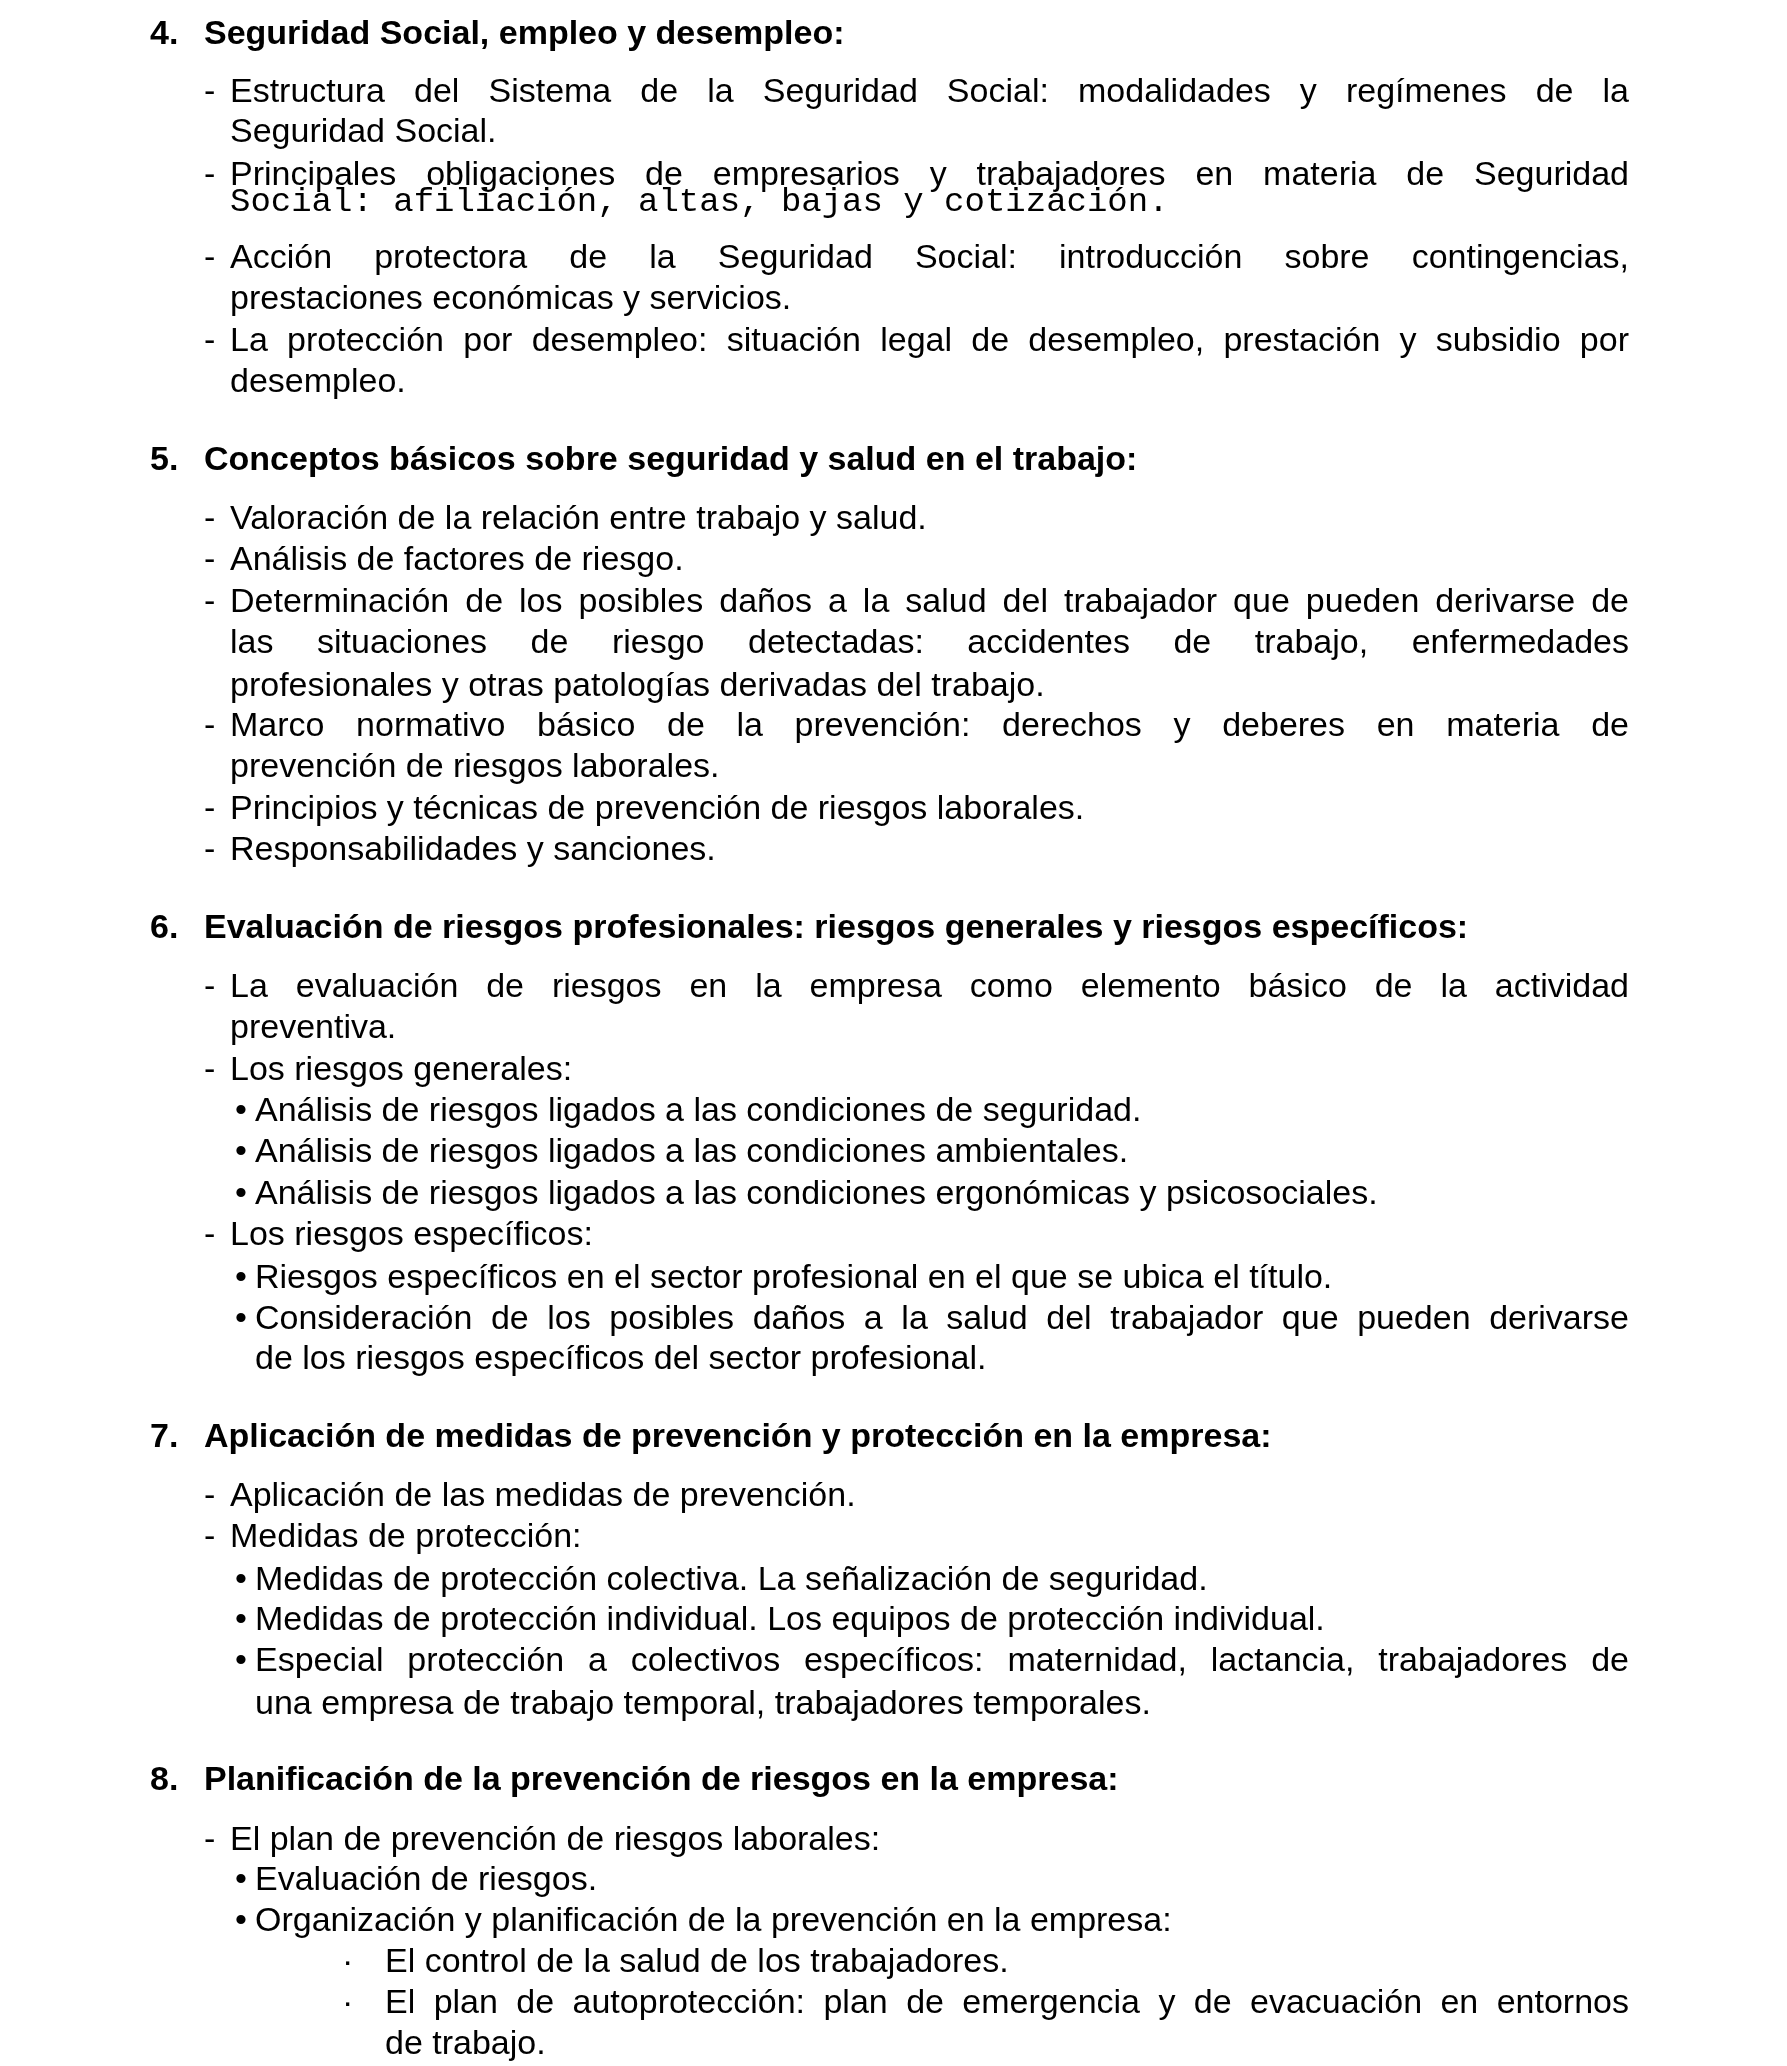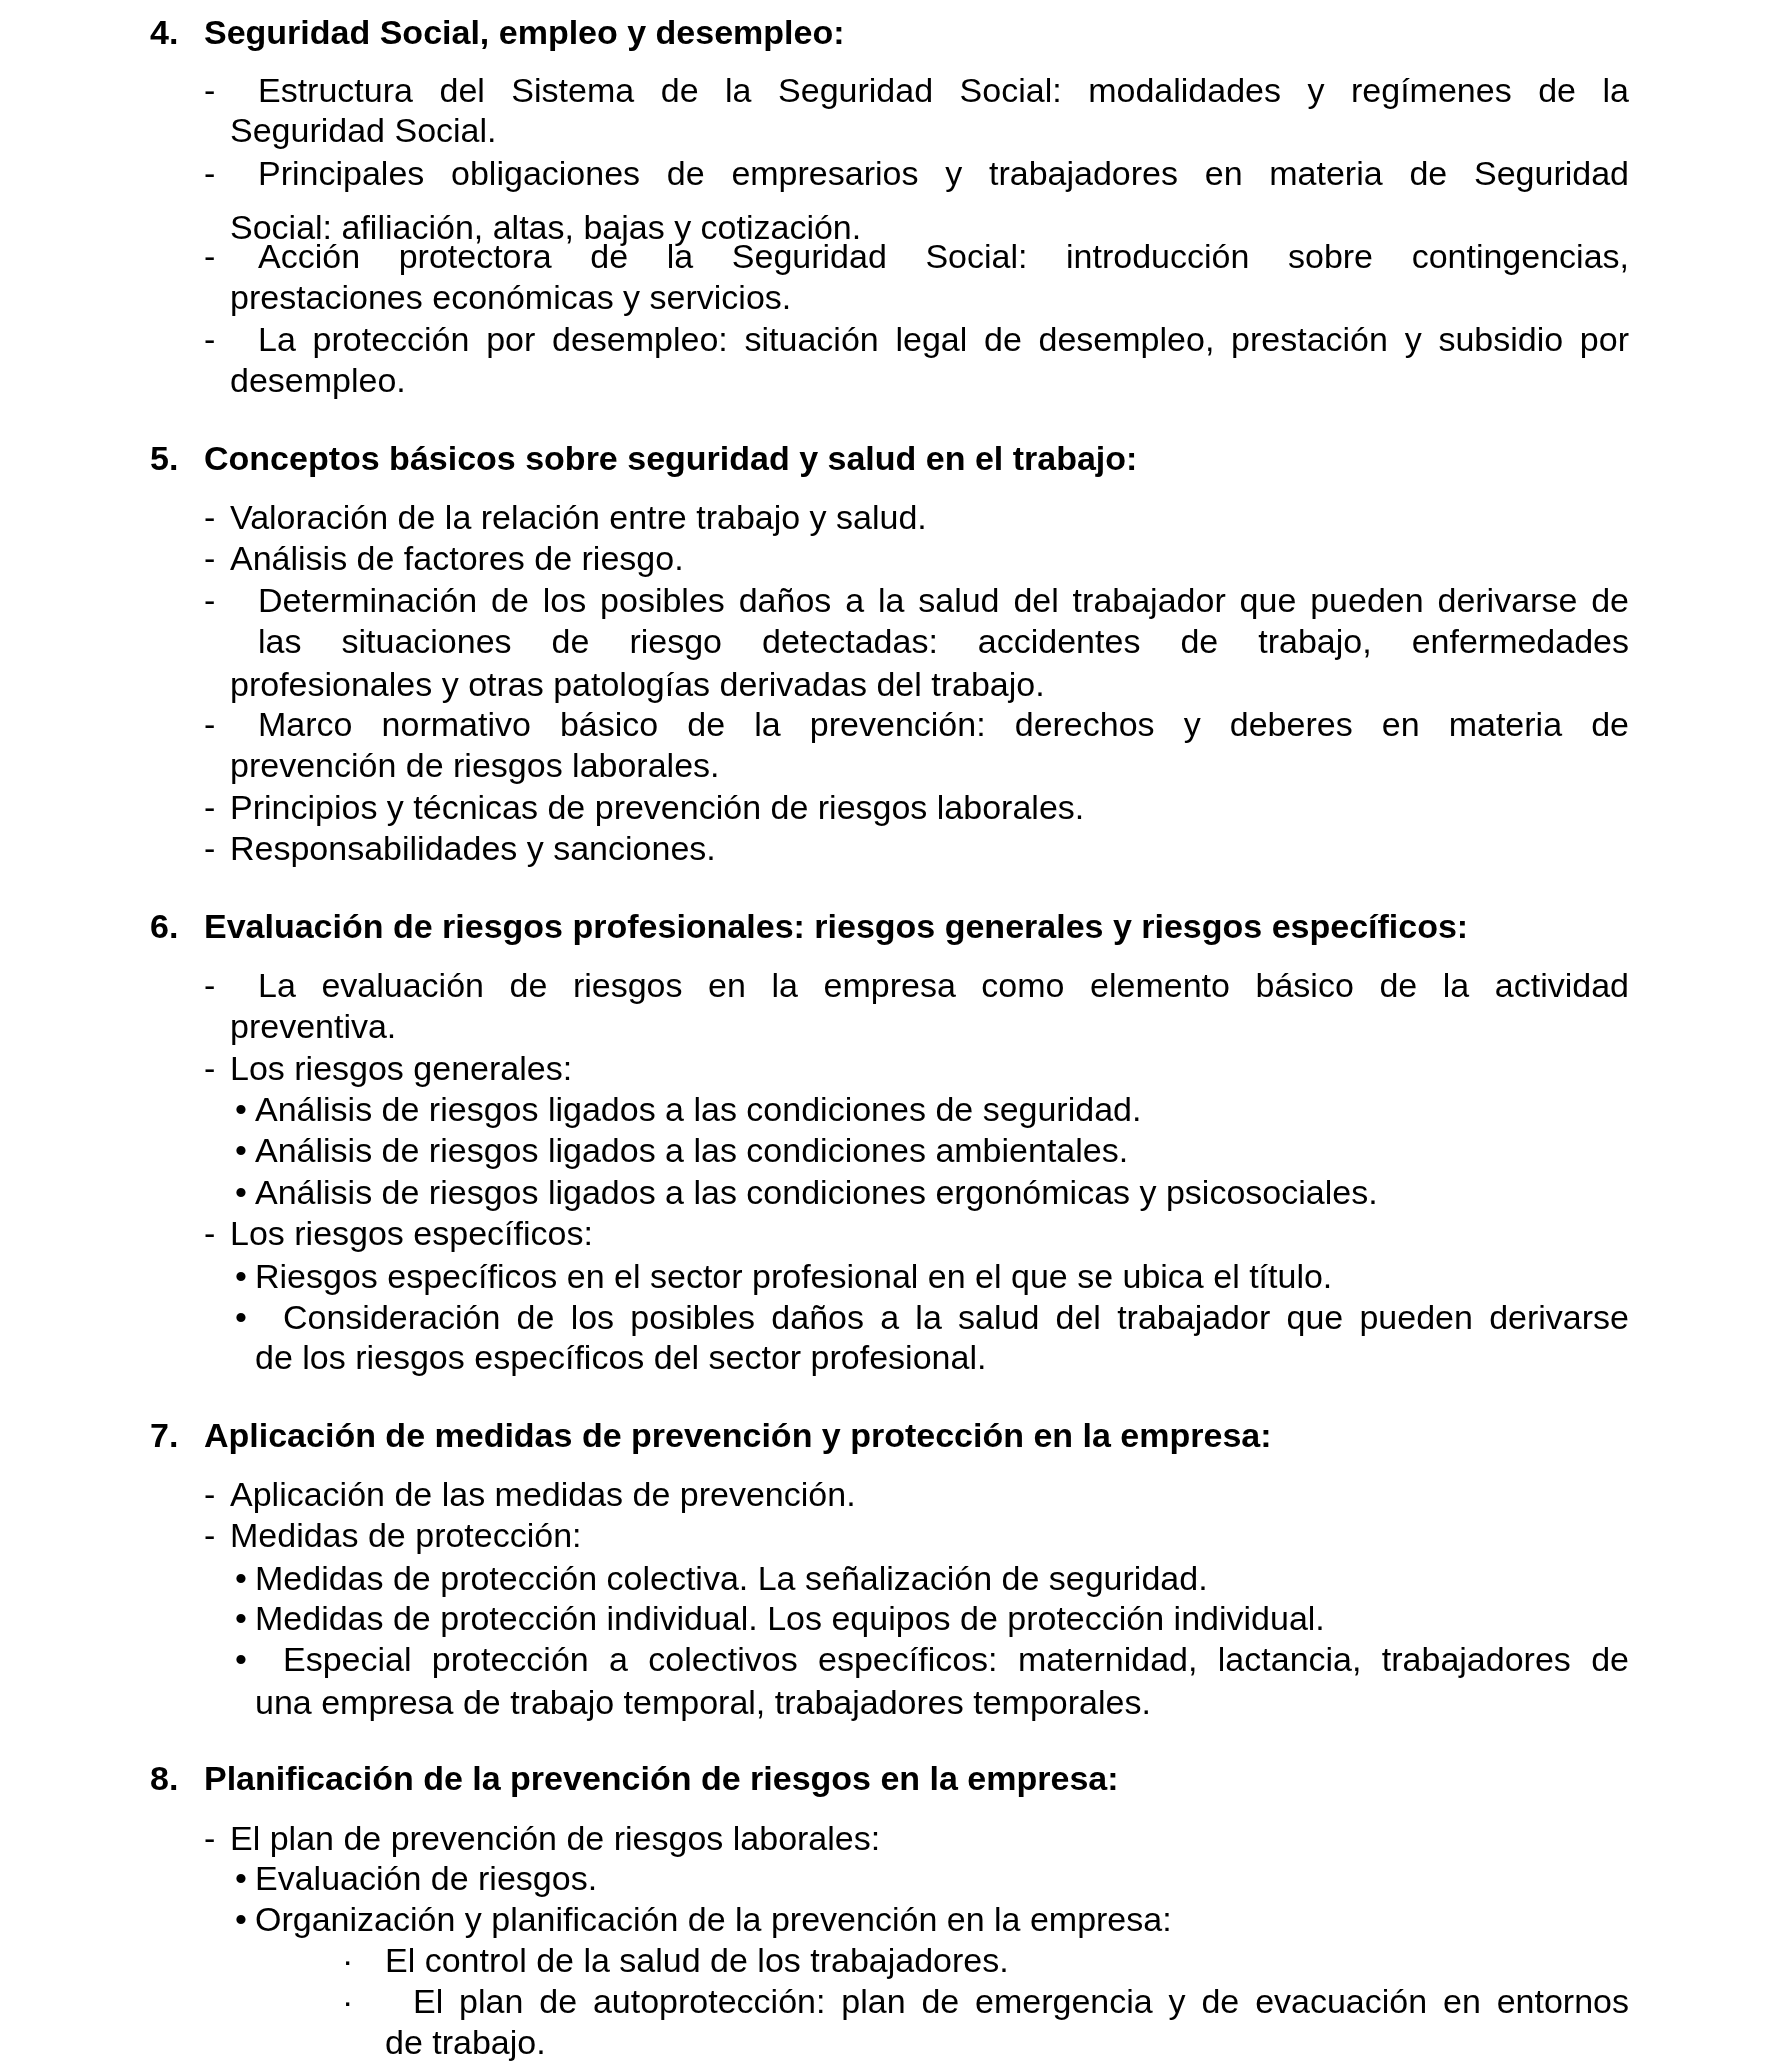--- a/index.html
+++ b/index.html
@@ -5,21 +5,21 @@
   html, body { margin: 0; padding: 0; background: #ffffff; }
   body { width: 1787px; height: 2066px; position: relative; overflow: hidden;
          font-family: "Liberation Sans", sans-serif; color: #000000; }
   .line { position: absolute; height: 42px; line-height: 42px; font-size: 34px;
           white-space: nowrap; }
   .heading { font-weight: bold; font-size: 34px; }
   .num { position: absolute; left: 150px; }
   .htext { position: absolute; left: 204px; }
   .marker { position: absolute; }
   .text { position: absolute; }
-  .just { text-align: justify; text-align-last: justify; white-space: normal; margin-left: 28px; }
+  .just { text-align: justify; text-align-last: justify; white-space: normal; }
   .dash-m { left: 204px; }
   .dash-t { left: 230px; right: 158px; }
   .bul-m { left: 235px; }
   .bul-t { left: 255px; right: 158px; }
   .dot-m { left: 342px; }
   .dot-t { left: 385px; right: 158px; }
 </style>
 </head>
 <body>
 
@@ -31,21 +31,21 @@
     <span class="marker dash-m">-</span>
     <span class="text dash-t just">Estructura del Sistema de la Seguridad Social: modalidades y regímenes de la</span>
   </div>
 <div class="line" style="top:109px;left:0;right:0;">
     <span class="text dash-t">Seguridad Social.</span>
   </div>
 <div class="line" style="top:152px;left:0;right:0;">
     <span class="marker dash-m">-</span>
     <span class="text dash-t just">Principales obligaciones de empresarios y trabajadores en materia de Seguridad</span>
   </div>
-<div class="line" style="top:206px;left:0;right:0;">
+<div class="line" style="top:181px;left:0;right:0;font-family:Liberation Mono, monospace;">
     <span class="text dash-t">Social: afiliación, altas, bajas y cotización.</span>
   </div>
 <div class="line" style="top:235px;left:0;right:0;">
     <span class="marker dash-m">-</span>
     <span class="text dash-t just">Acción protectora de la Seguridad Social: introducción sobre contingencias,</span>
   </div>
 <div class="line" style="top:276px;left:0;right:12px;">
     <span class="text dash-t">prestaciones económicas y servicios.</span>
   </div>
 <div class="line" style="top:318px;left:0;right:0;">

